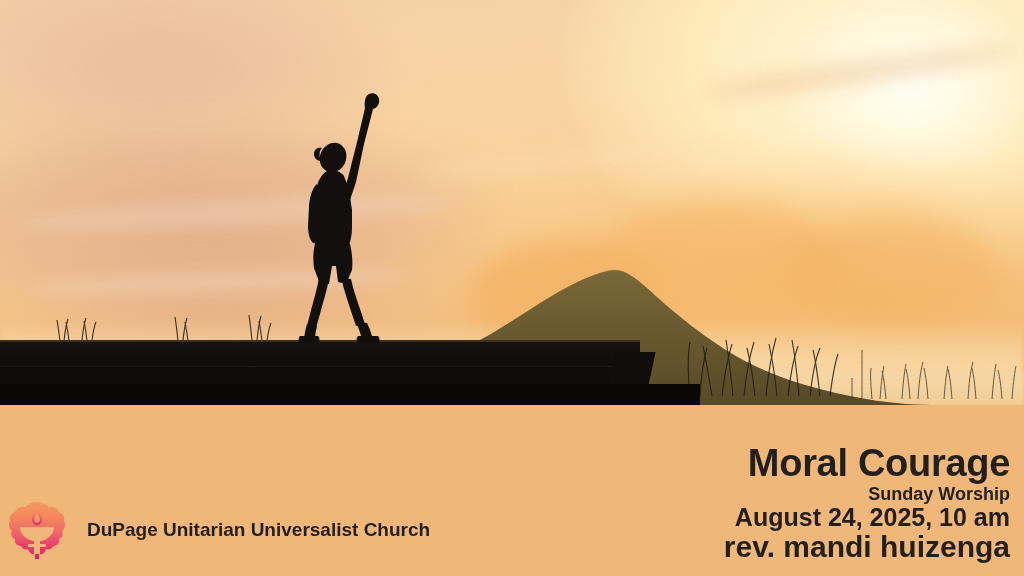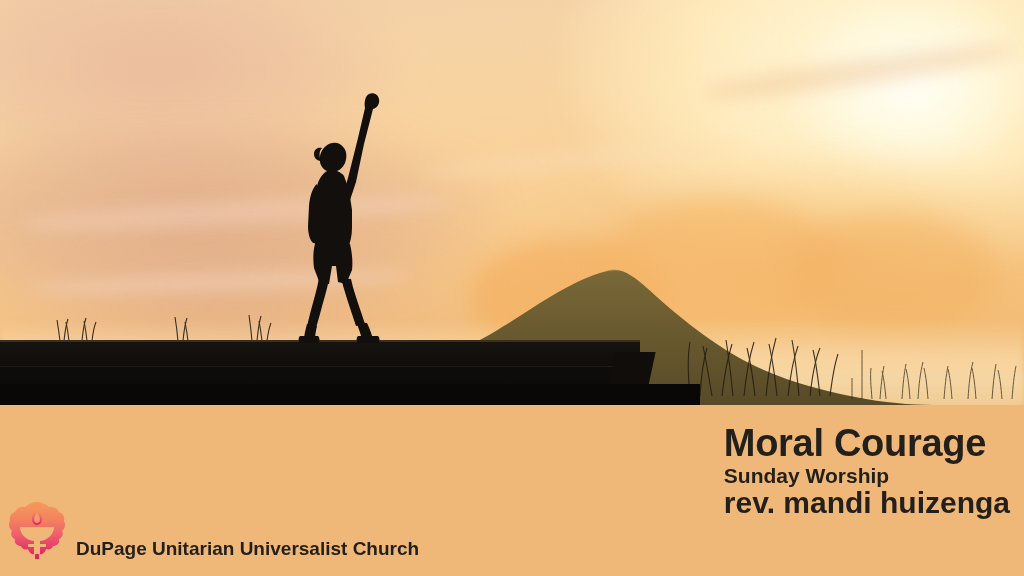--- a/index.html
+++ b/index.html
@@ -267,34 +267,35 @@
     left: 0;
     top: 405px;
     width: 1024px;
     height: 171px;
     background: #efb879;
   }
 
   .titleblock {
     position: absolute;
     right: 14px;
-    top: 424px;
+    top: 444px;
+    text-align: right;
     color: #231f1a;
     line-height: 1.0;
     margin-left: 24px;
   }
   .t-main {
     font-size: 38px;
     font-weight: bold;
     letter-spacing: -0.3px;
     display: block;
     margin-bottom: 3px;
   }
   .t-sub {
-    font-size: 21px;
+    font-size: 18px;
     font-weight: bold;
     display: block;
     margin-bottom: 2px;
   }
   .t-date {
     font-size: 25px;
     font-weight: bold;
     display: block;
     margin-bottom: 2px;
   }
@@ -302,22 +303,22 @@
     font-size: 30px;
     font-weight: bold;
     display: block;
   }
 
   .brandblock {
     position: absolute;
     left: 8px;
     top: 500px;
     display: flex;
-    align-items: flex-end;
-    gap: 10px;
+    align-items: center;
+    gap: 21px;
   }
   .brand-logo {
     width: 58px;
     height: 60px;
     flex: none;
   }
   .brand-name {
     font-size: 19px;
     font-weight: bold;
     color: #231f1a;
@@ -466,20 +467,21 @@
         <path d="M72,250 C70,252 70,256 73,257 L92,257 C94,256 94,252 92,250 Z"></path>
       </g>
     </svg>
   </div>
 
   <div class="bar"></div>
 
   <div class="titleblock">
     <span class="t-main">Moral Courage</span>
     <span class="t-sub">Sunday Worship</span>
+    <span class="t-date">August 24, 2025, 10 am</span>
     <span class="t-speaker">rev. mandi huizenga</span>
   </div>
 
   <div class="brandblock">
     <svg class="brand-logo" viewBox="0 0 58 60">
       <defs>
         <linearGradient id="chaliceGrad" x1="0" y1="0" x2="0" y2="1">
           <stop offset="0%" stop-color="#F59A5B"></stop>
           <stop offset="30%" stop-color="#F4835F"></stop>
           <stop offset="58%" stop-color="#EF5F6C"></stop>

